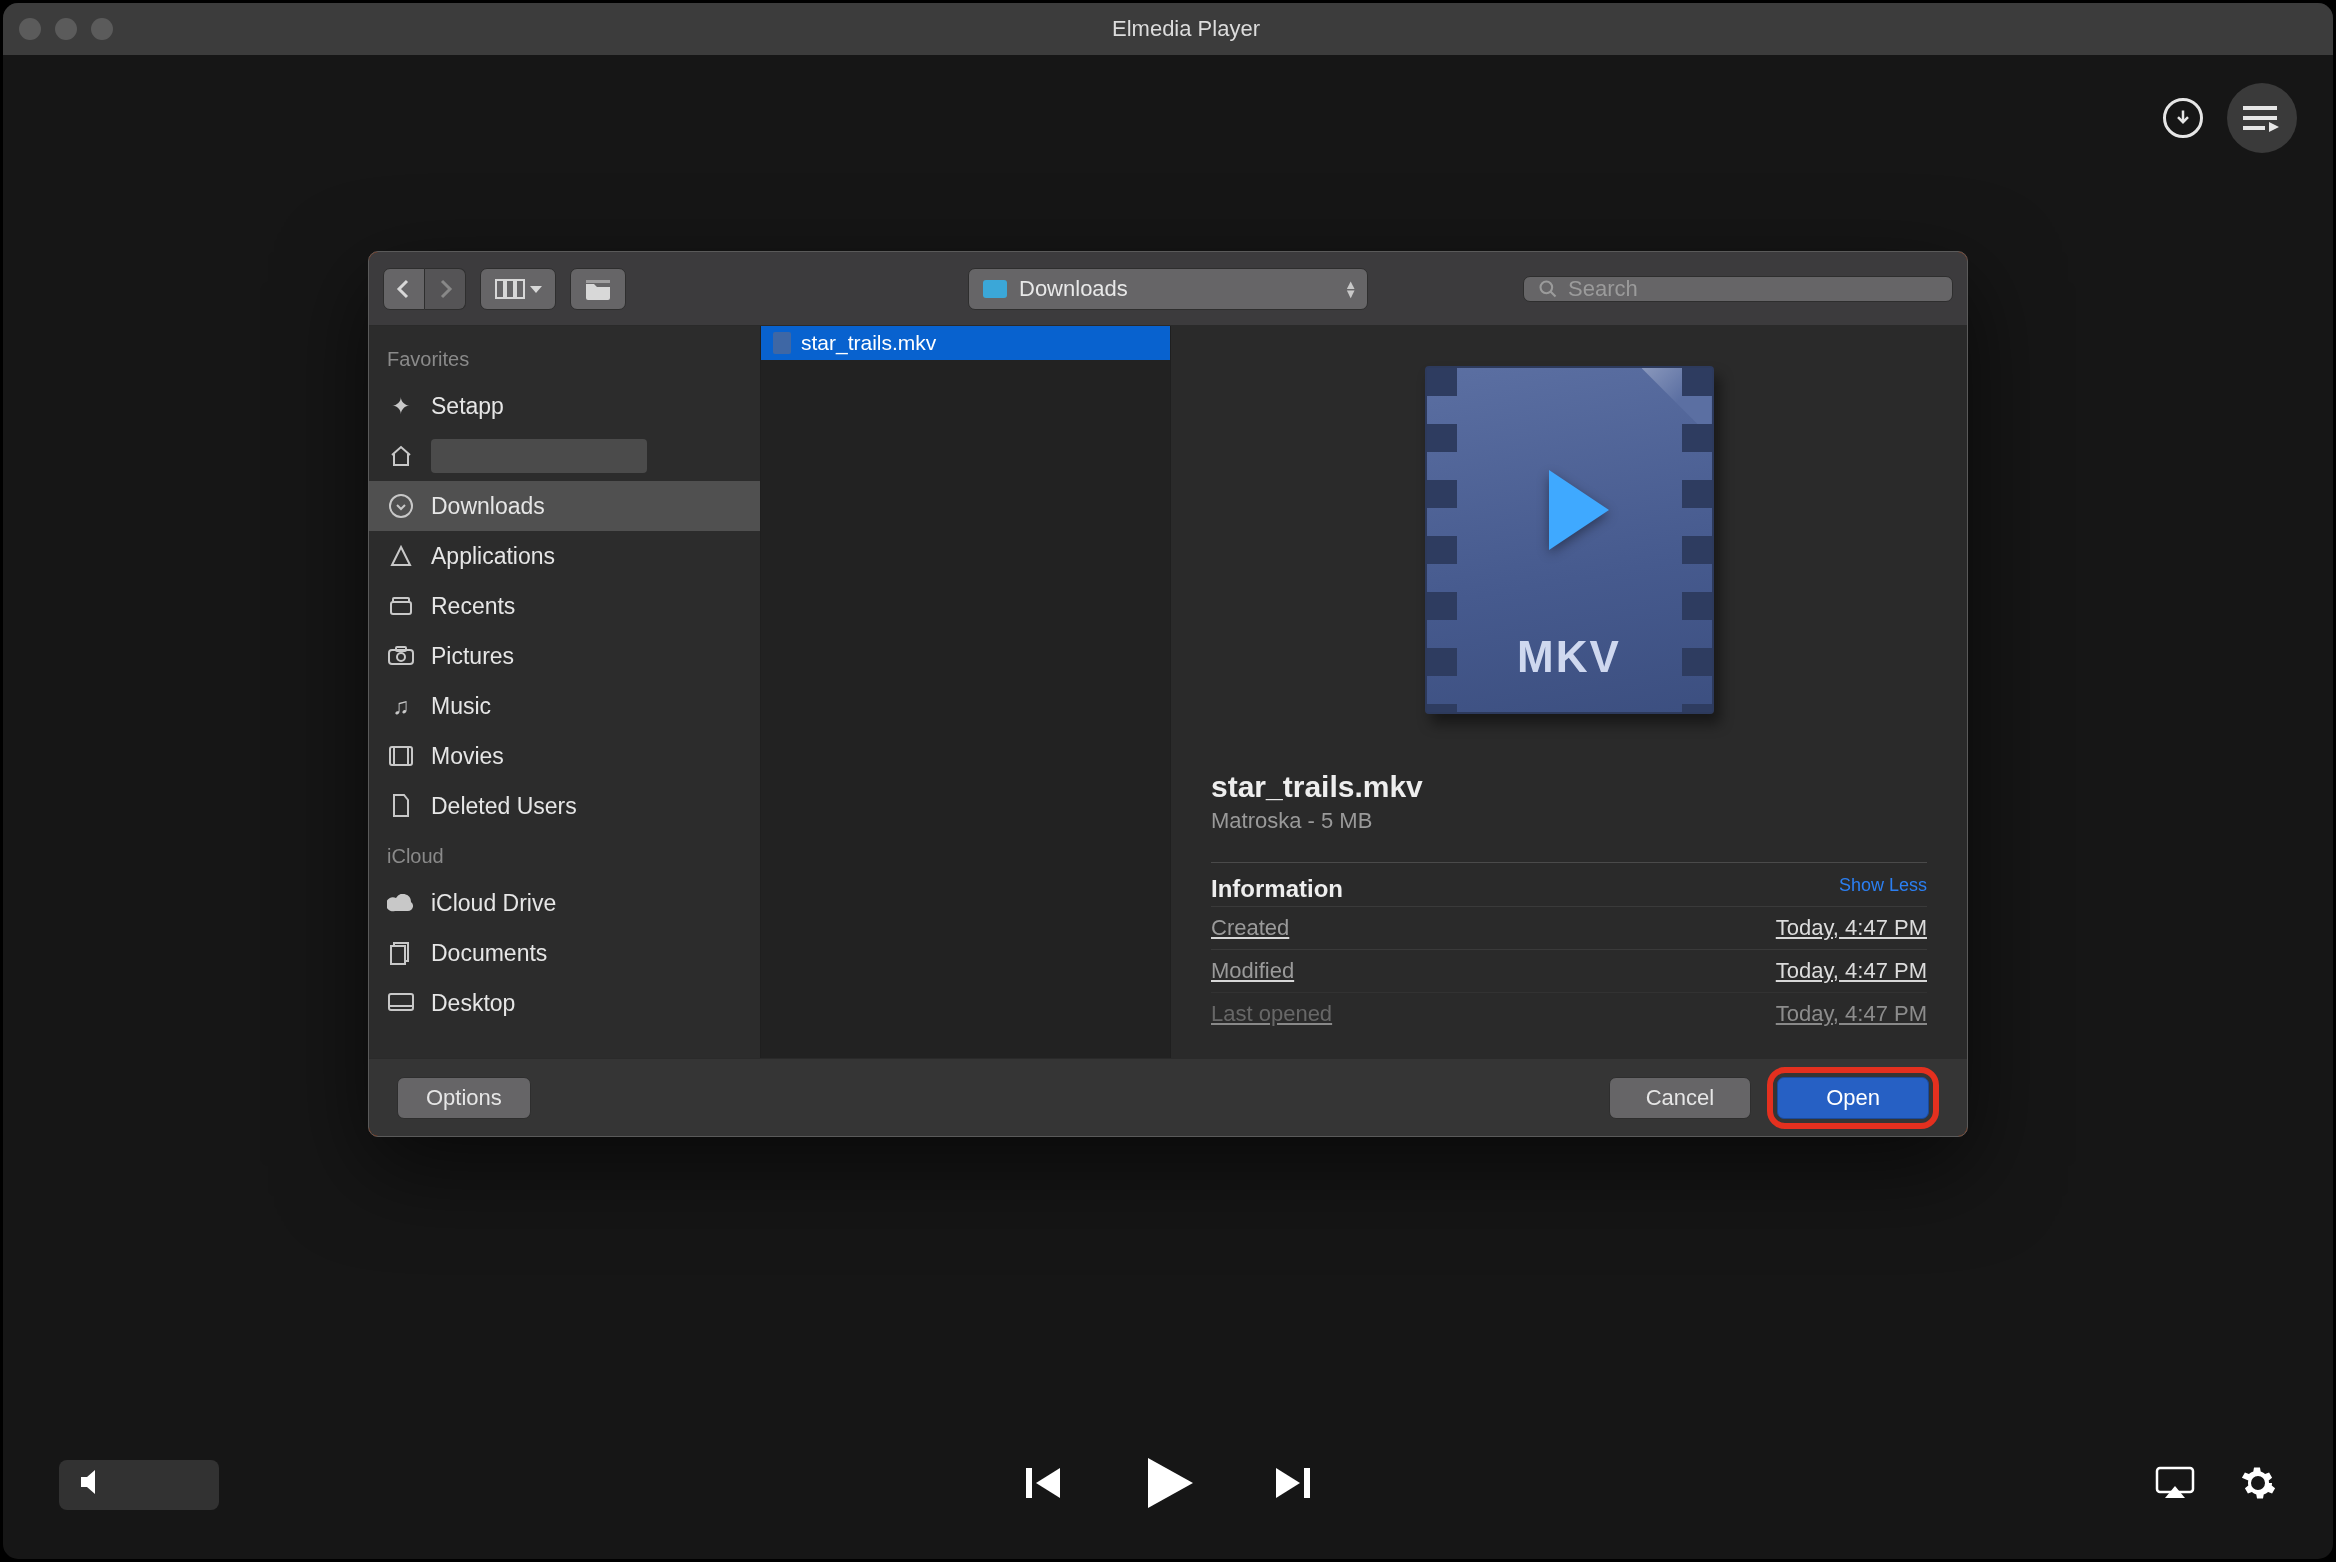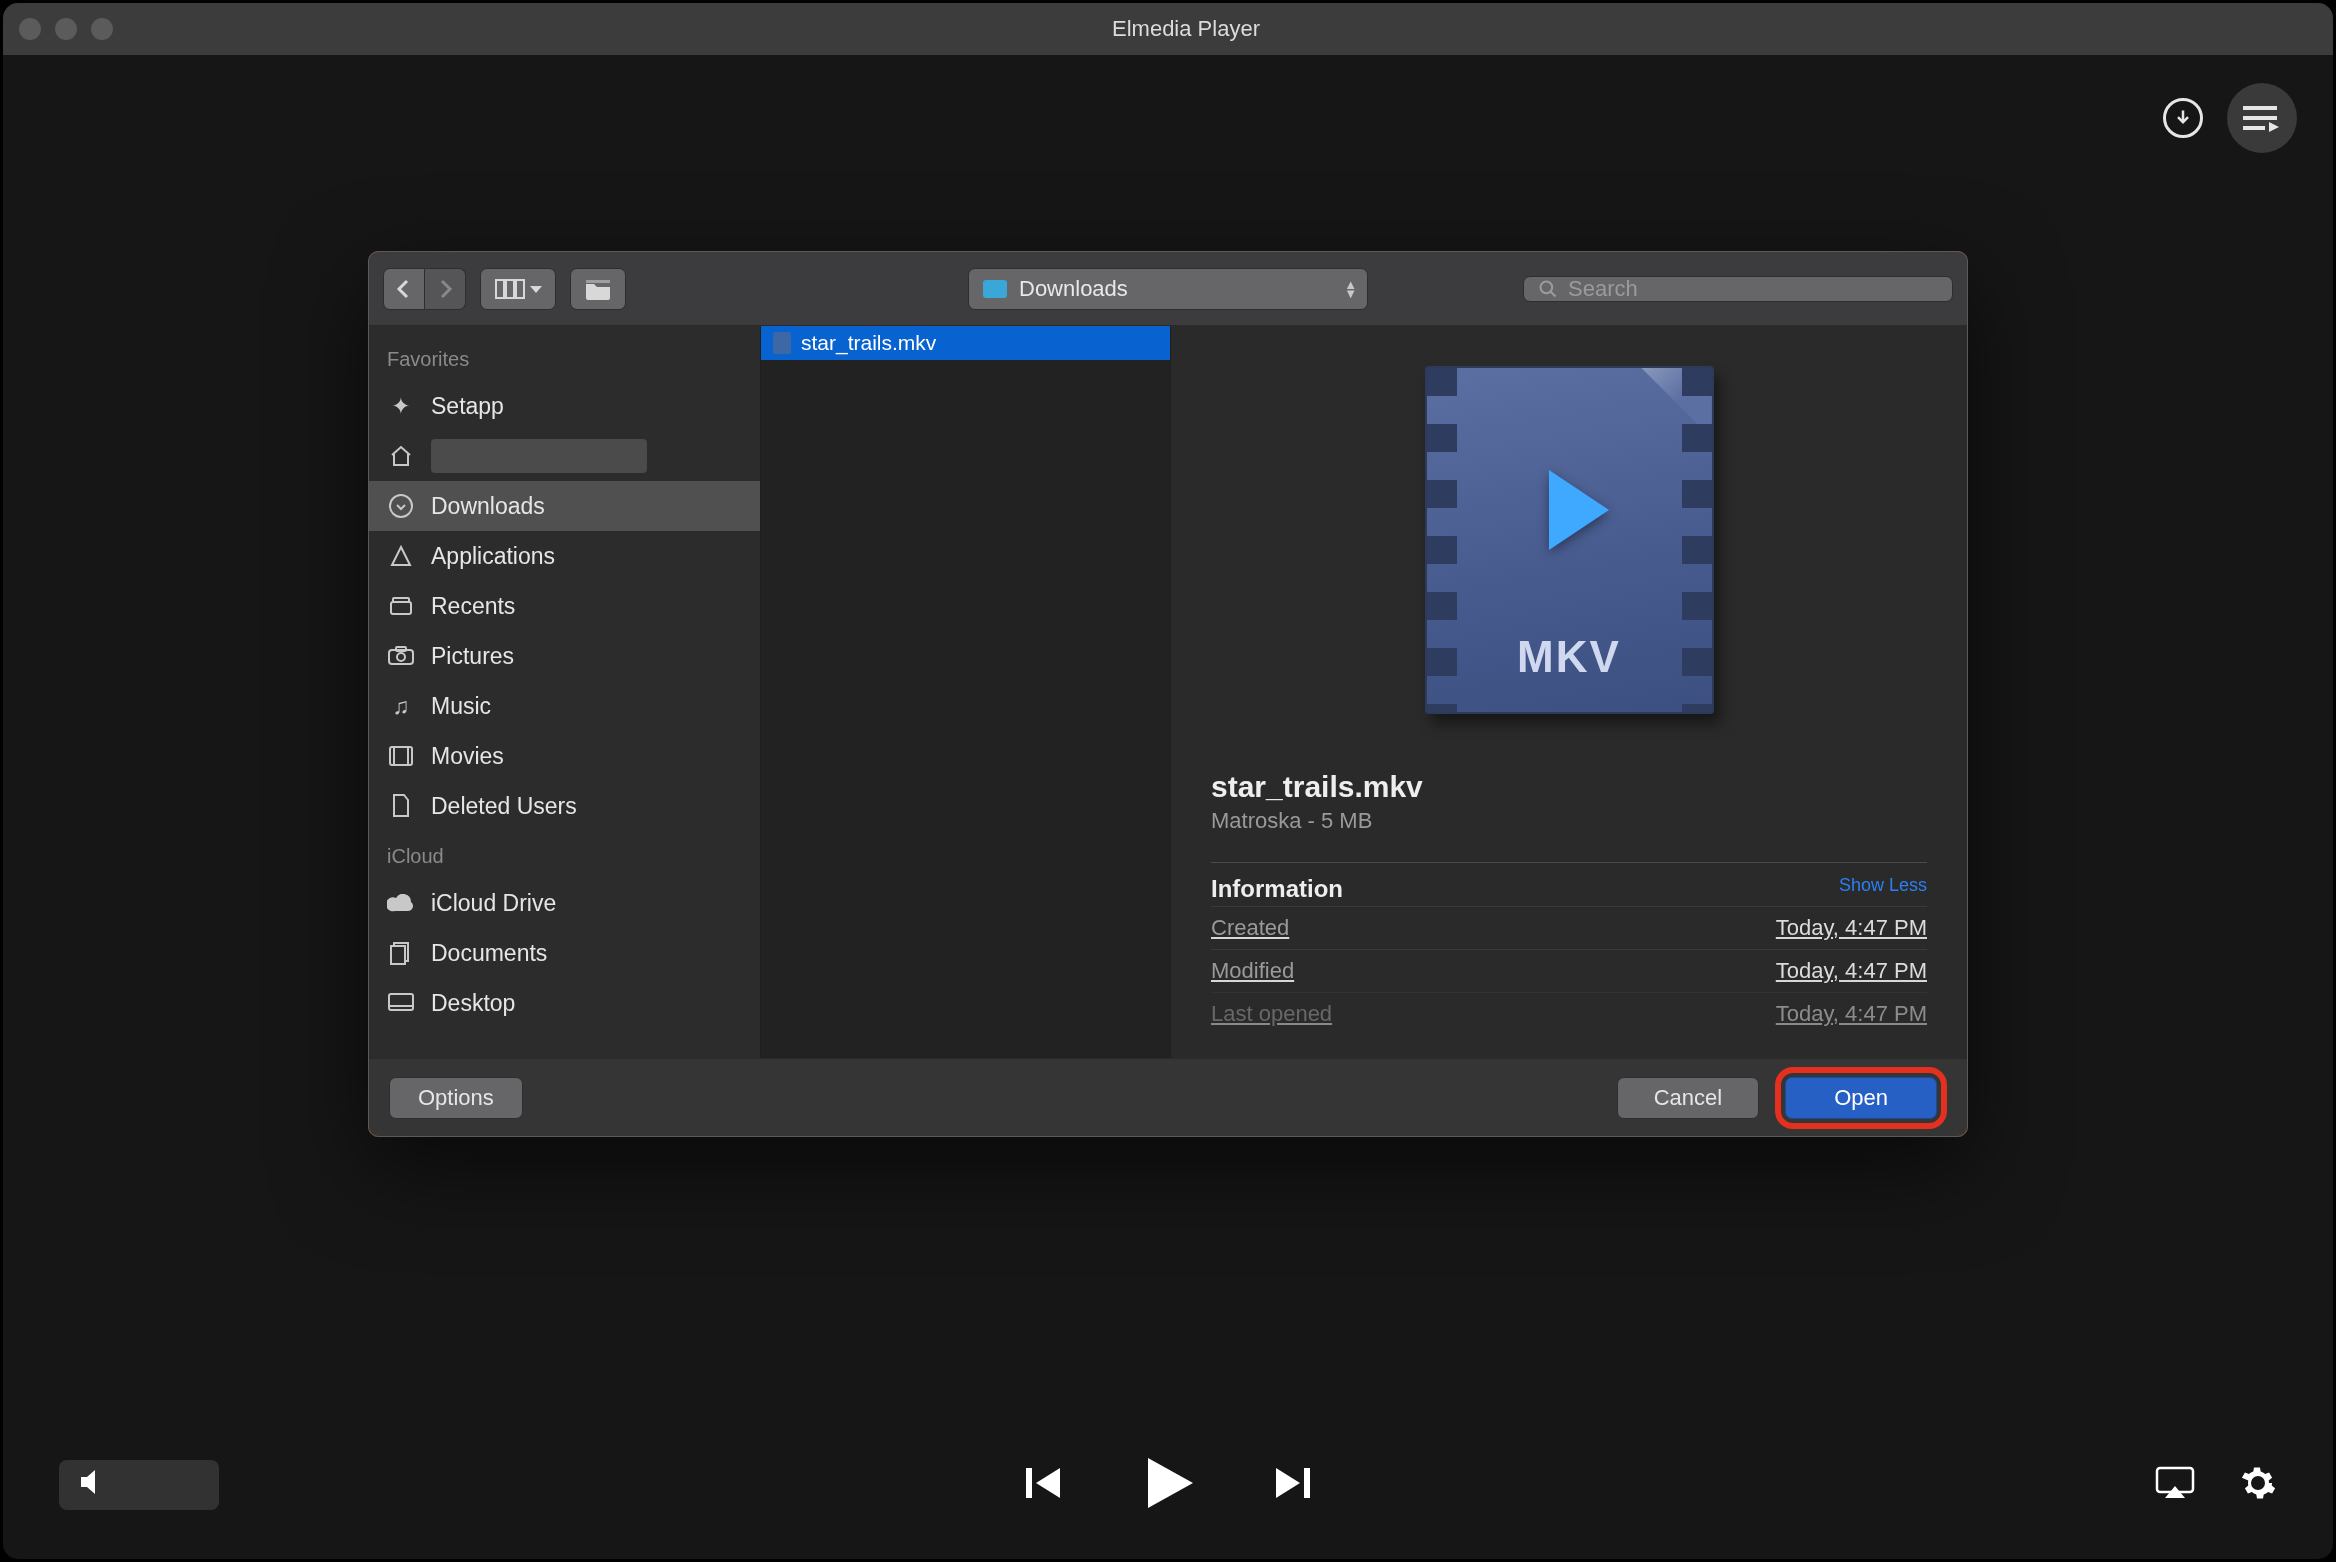--- a/index.html
+++ b/index.html
@@ -320,21 +320,21 @@
     text-decoration: underline;
   }
   .info-row .k { color: #9a9a9a; }
   .info-row .v { color: #dcdcdc; }
   .info-row.cut { opacity: .55; }
   .dialog-footer {
     height: 78px;
     background: #353535;
     display: flex;
     align-items: center;
-    padding: 0 20px;
+    padding: 0 28px;
     border-top: 1px solid #2a2a2a;
   }
   .options-btn, .cancel-btn, .open-btn {
     height: 42px;
     border-radius: 7px;
     font-size: 22px;
     display: flex;
     align-items: center;
     justify-content: center;
     padding: 0 28px;

